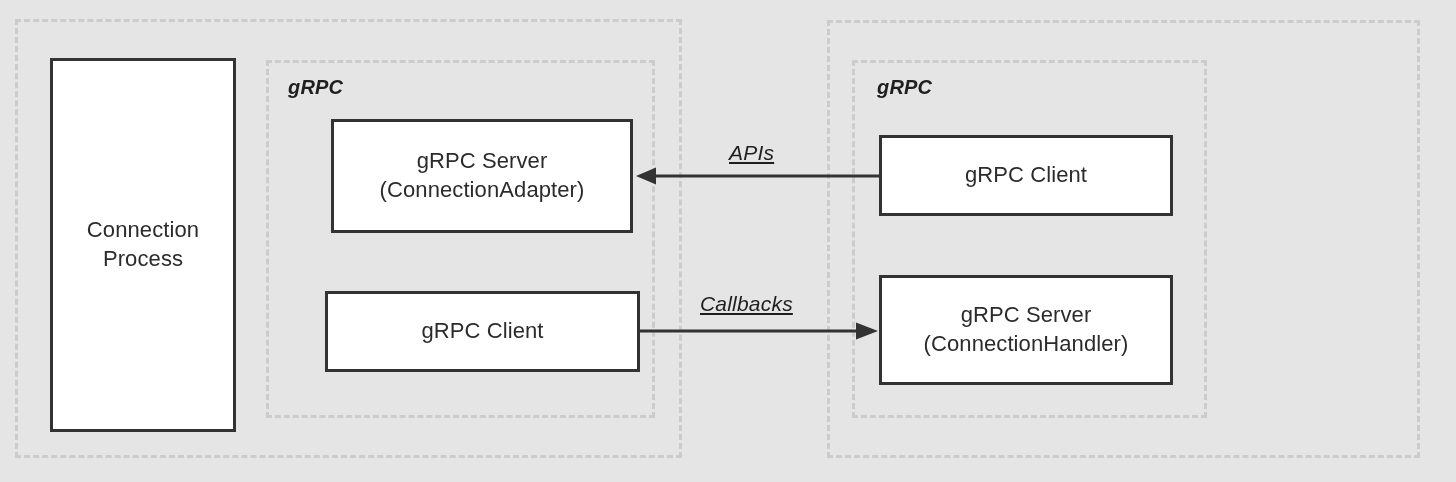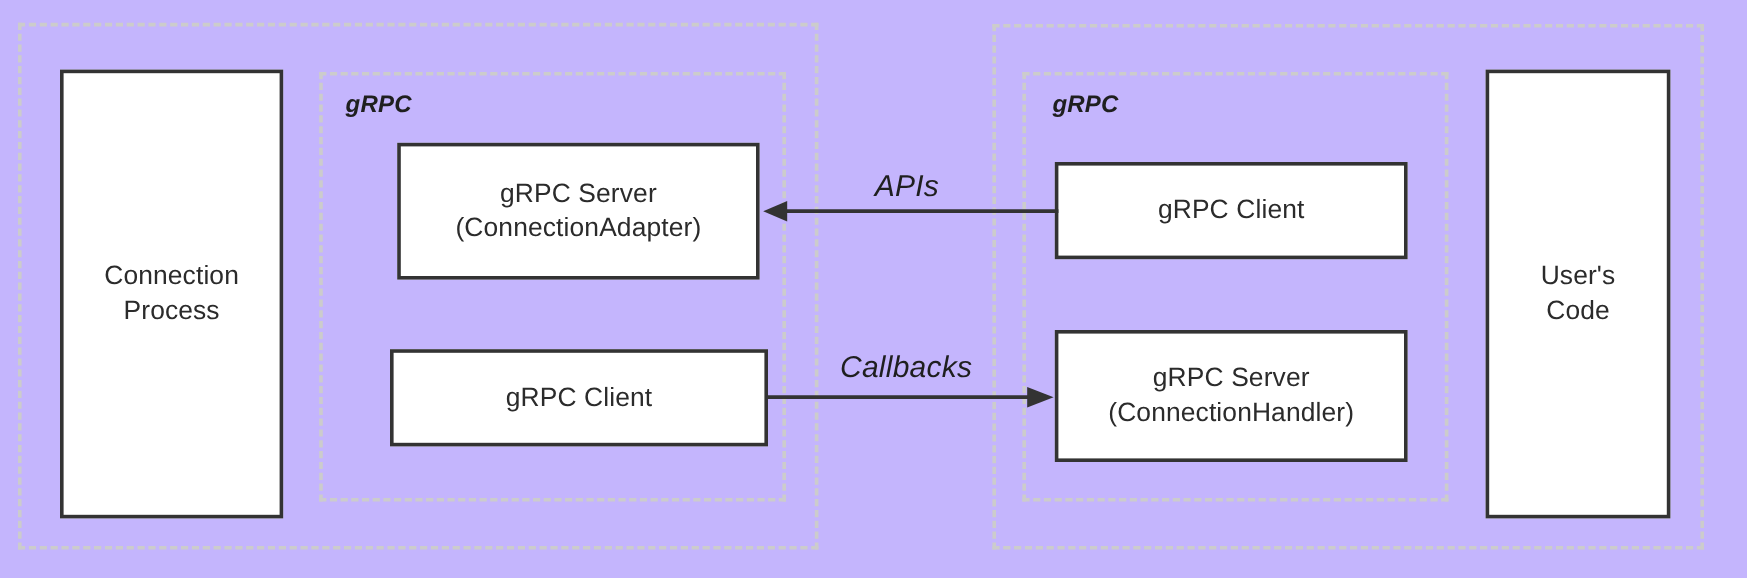--- a/index.html
+++ b/index.html
@@ -7,21 +7,21 @@
     padding: 0;
     background: #ffffff;
   }
   body {
     font-family: "Liberation Sans", sans-serif;
   }
   #canvas {
     position: relative;
     width: 1456px;
     height: 482px;
-    background: #c4b5fd;
+    background: #e5e5e5;
     overflow: hidden;
   }
   .dashed-group {
     position: absolute;
     border: 3px dashed #cccccc;
     box-sizing: border-box;
     background: transparent;
   }
   .solid-box {
     position: absolute;
@@ -47,24 +47,25 @@
     font-style: italic;
     font-weight: bold;
     font-size: 20px;
     color: #1f1f1f;
     letter-spacing: 0.2px;
     white-space: nowrap;
   }
   .edge-label {
     position: absolute;
     font-style: italic;
-    font-size: 25px;
+    font-size: 21px;
     color: #1f1f1f;
     white-space: nowrap;
     letter-spacing: 0.2px;
+    text-decoration: underline;
   }
   .connector {
     position: absolute;
     overflow: visible;
   }
   .connector line {
     stroke: #333333;
     stroke-width: 3.2;
   }
   .connector polygon {
@@ -102,24 +103,20 @@
 
   <div class="solid-box" style="left:879px; top:135px; width:294px; height:81px;">
     <span class="box-label">gRPC Client</span>
   </div>
 
   <div class="solid-box" style="left:879px; top:275px; width:294px; height:110px;">
     <span class="box-label">gRPC Server
 (ConnectionHandler)</span>
   </div>
 
-  <div class="solid-box" style="left:1238px; top:58px; width:154px; height:374px;">
-    <span class="box-label">User's
-Code</span>
-  </div>
 
   <svg class="connector" style="left:630px; top:160px; width:255px; height:32px;" viewBox="0 0 255 32">
     <line x1="20" y1="16" x2="252" y2="16"></line>
     <polygon points="6,16 26,7.5 26,24.5"></polygon>
   </svg>
   <div class="edge-label" style="left:729px; top:141px;">APIs</div>
 
   <svg class="connector" style="left:637px; top:315px; width:245px; height:32px;" viewBox="0 0 245 32">
     <line x1="2" y1="16" x2="225" y2="16"></line>
     <polygon points="241,16 219,7.5 219,24.5"></polygon>

